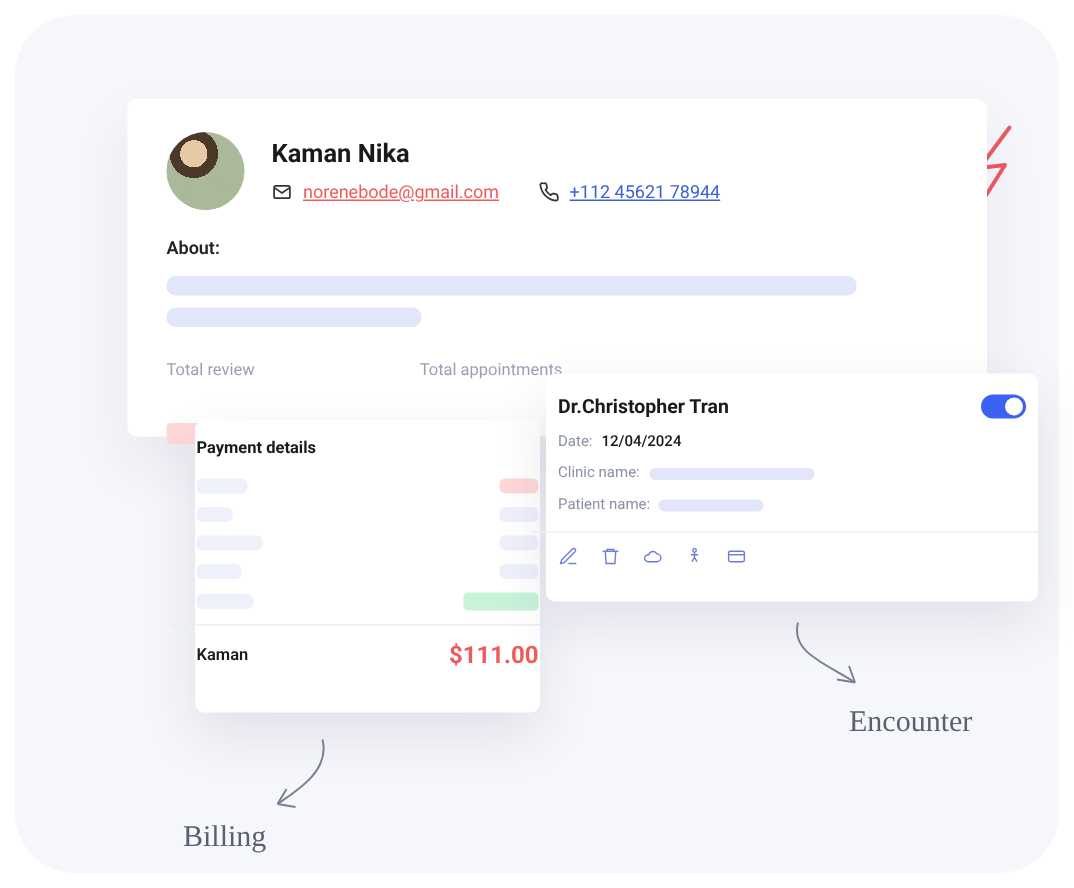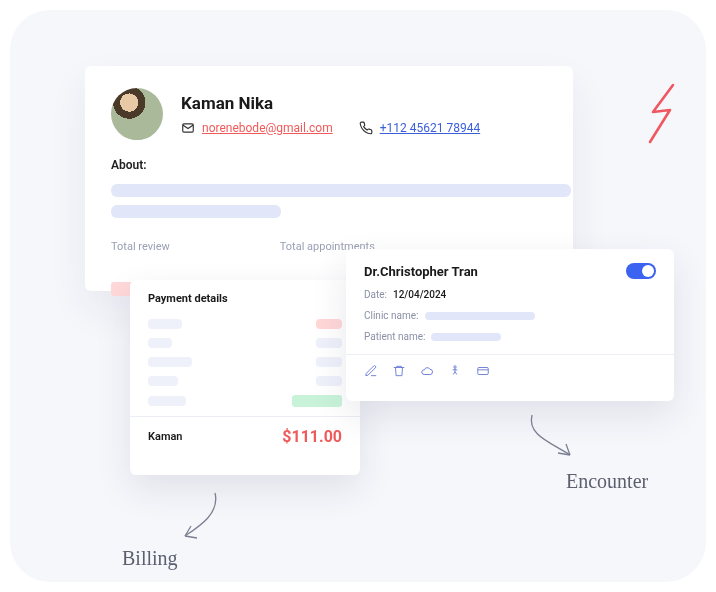--- a/index.html
+++ b/index.html
@@ -1,46 +1,46 @@
 <!DOCTYPE html>
 <html><head>
 <meta charset="utf-8">
 <style>
 * { box-sizing: border-box; margin: 0; padding: 0; }
 body { font-family: -apple-system, BlinkMacSystemFont, "Segoe UI", Roboto, sans-serif; background: #fff; width: 716px; height: 592px; position: relative; overflow: hidden; }
 .canvas { position: absolute; left: 10px; top: 10px; width: 696px; height: 572px; background: #f6f7fb; border-radius: 40px; }
-.profile-card { position: absolute; left: 75px; top: 56px; width: 488px; height: 225px; background: #fff; border-radius: 6px; box-shadow: 0 18px 40px rgba(40,40,80,0.07); padding: 22px 26px; }
+.profile-card { position: absolute; left: 75px; top: 56px; width: 573px; height: 225px; background: #fff; border-radius: 6px; box-shadow: 0 18px 40px rgba(40,40,80,0.07); padding: 22px 26px; }
 .profile-head { display: flex; align-items: center; gap: 18px; }
 .avatar { width: 52px; height: 52px; border-radius: 50%; background: radial-gradient(circle at 35% 28%, #e8c9a5 0 18%, #4a3928 18% 32%, #a9b99a 32% 100%); position: relative; overflow: hidden; }
 .avatar::after{content:"";position:absolute;left:12px;top:30px;width:28px;height:28px;background:#a9b99a;border-radius:50% 50% 0 0;}
 .profile-name { font-size: 17px; font-weight: 700; color: #1a1a1a; }
 .contact-row { display: flex; gap: 26px; margin-top: 8px; font-size: 12px; }
 .contact-item { display: flex; align-items: center; gap: 7px; }
 .icon { width: 14px; height: 14px; display: inline-flex; align-items: center; justify-content: center; color: #333; }
 .email-link { color: #f05a5a; text-decoration: underline; }
 .phone-link { color: #3b5fd9; text-decoration: underline; }
 .about-label { font-size: 12px; font-weight: 600; color: #222; margin-top: 18px; }
 .skel { background: #e2e6f9; border-radius: 6px; height: 13px; }
 .sk1 { width: 460px; margin-top: 12px; }
 .sk2 { width: 170px; margin-top: 8px; }
 .stats-row { display: flex; gap: 110px; margin-top: 22px; font-size: 11px; color: #9aa0b4; text-align: right; }
 .redchip { position: absolute; left: 101px; top: 272px; width: 28px; height: 14px; background: #ffd9d9; border-radius: 3px; }
-.payment-card { position: absolute; left: 120px; top: 270px; width: 230px; height: 195px; background: #fff; border-radius: 6px; box-shadow: 0 14px 36px rgba(40,40,80,0.10); padding: 12px 18px 14px; }
+.payment-card { position: absolute; left: 120px; top: 270px; width: 230px; height: 195px; background: #fff; border-radius: 6px; box-shadow: 0 14px 36px rgba(40,40,80,0.10); padding: 12px 1px 14px; }
 .pay-title { font-size: 11px; font-weight: 700; color: #1a1a1a; }
 .pay-rows { margin-top: 14px; }
 .pay-row { display: flex; justify-content: space-between; align-items: center; margin-bottom: 9px; }
 .pay-row .lab { background: #eef0fa; border-radius: 4px; height: 10px; width: 34px; }
 .pay-row .val { background: #eef0fa; border-radius: 4px; height: 10px; width: 26px; }
 .pay-row .red { background: #ffd7d7; }
 .pay-row .grn { width: 50px; height: 12px; background: #c8f3d9; border-radius: 3px; }
 .divider { height: 1px; background: #eceef6; margin: 8px -18px 10px; }
 .total-row { display: flex; justify-content: space-between; align-items: center; }
 .total-label { font-size: 11px; font-weight: 600; color: #1a1a1a; }
 .total-val { font-size: 16px; font-weight: 700; color: #f05a5a; }
-.encounter-card { position: absolute; left: 336px; top: 239px; width: 328px; height: 152px; background: #fff; border-radius: 6px; box-shadow: 0 14px 36px rgba(40,40,80,0.10); padding: 14px 18px; }
+.encounter-card { position: absolute; left: 354px; top: 239px; width: 328px; height: 152px; background: #fff; border-radius: 6px; box-shadow: 0 14px 36px rgba(40,40,80,0.10); padding: 14px 8px; }
 .enc-head { display: flex; justify-content: space-between; align-items: center; }
 .enc-name { font-size: 13px; font-weight: 700; color: #1a1a1a; }
 .toggle { width: 30px; height: 16px; background: #3b62f0; border-radius: 10px; position: relative; cursor: pointer; }
 .toggle::after { content: ""; position: absolute; right: 2px; top: 2px; width: 12px; height: 12px; background: #fff; border-radius: 50%; }
 .enc-line { display: flex; align-items: center; gap: 6px; margin-top: 10px; font-size: 10px; color: #8a90a6; text-align: right; }
 .enc-line .v { color: #1a1a1a; font-weight: 500; }
 .enc-line .sk { background: #e2e6f9; border-radius: 4px; height: 8px; }
 .enc-div { height: 1px; background: #eceef6; margin: 12px -18px 8px; }
 .enc-tools { display: flex; gap: 14px; color: #6b7bd6; }
 .tool { width: 14px; height: 14px; cursor: pointer; }

